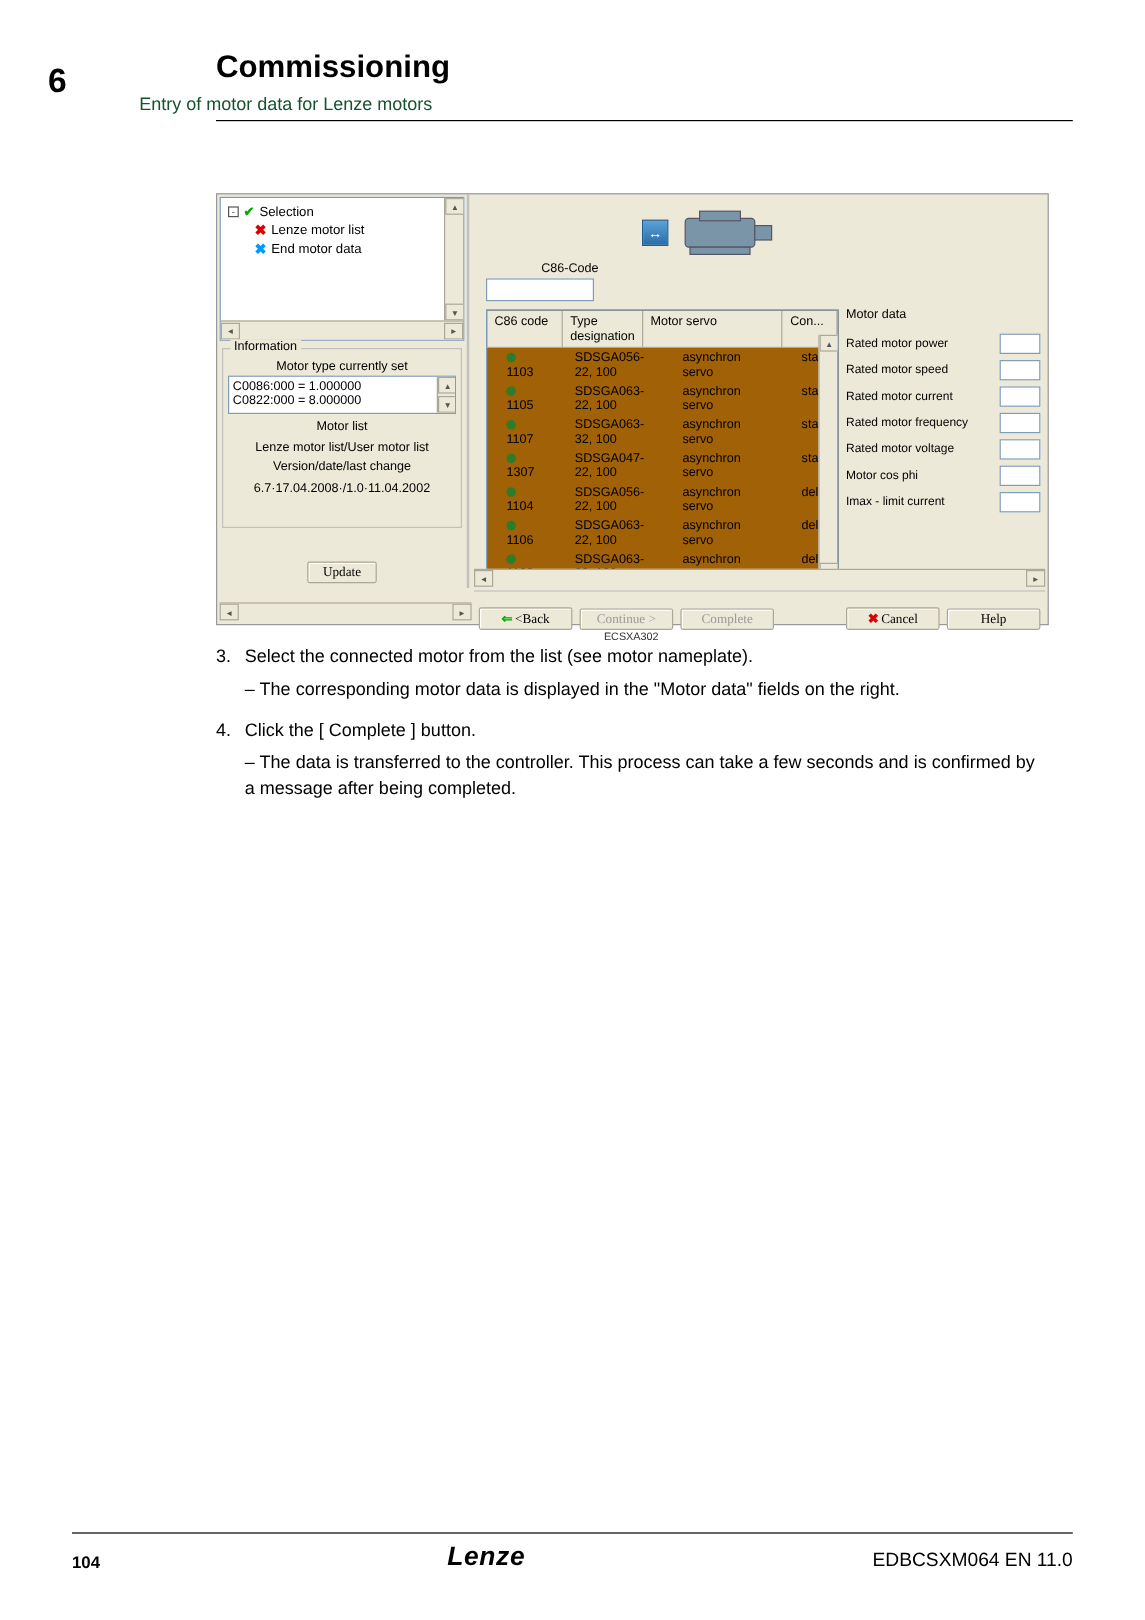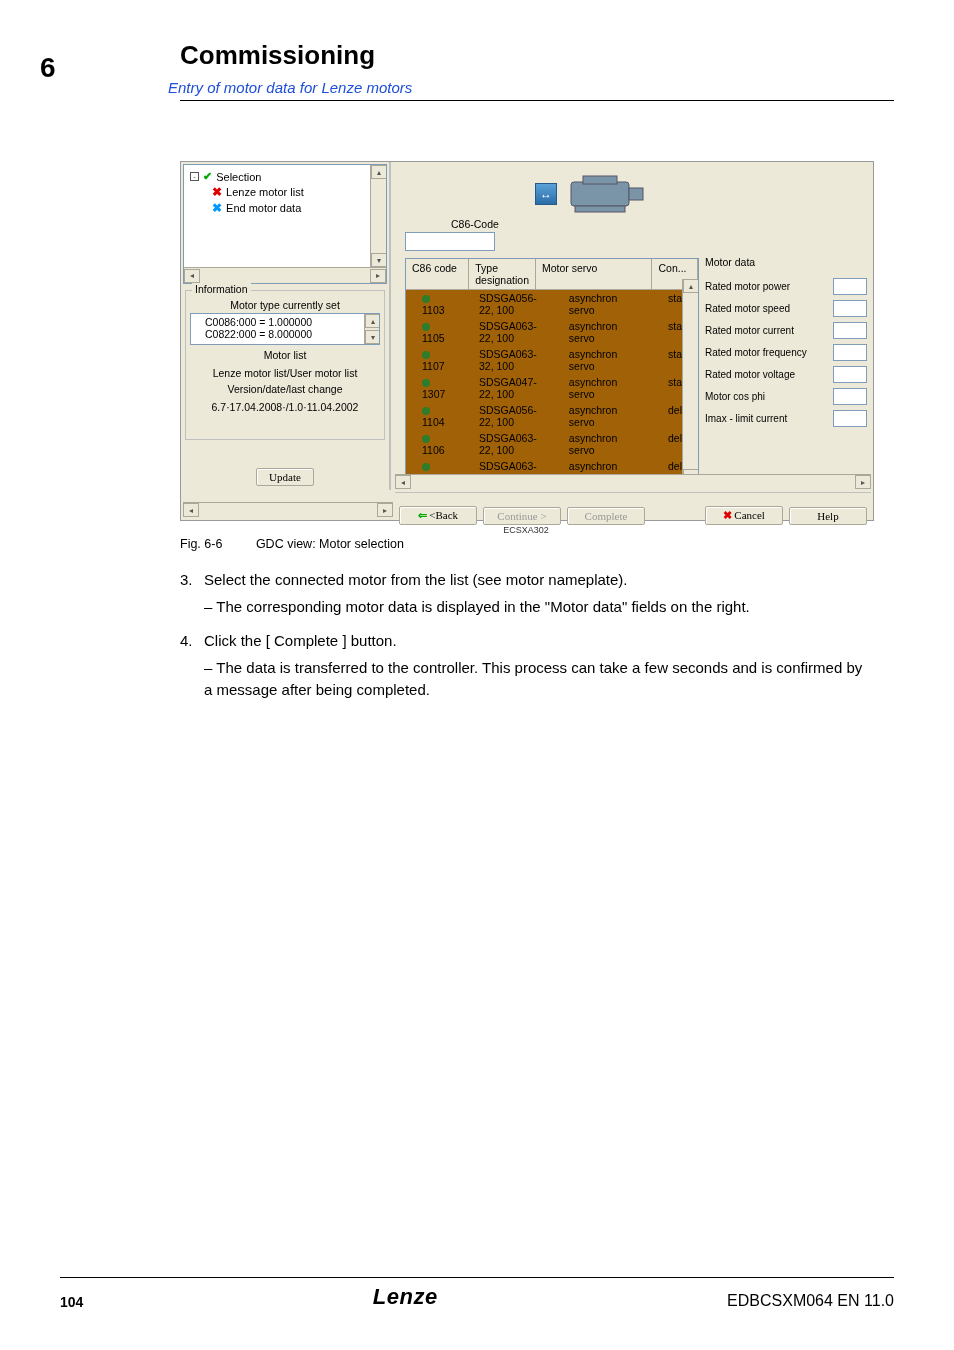--- a/index.html
+++ b/index.html
@@ -23,25 +23,24 @@
   }
   .header {
     margin-left: 120px;
     margin-bottom: 8px;
   }
   .header h1 {
     font-size: 26px;
     font-weight: bold;
   }
   .subtitle {
-    margin-left: 108px;
+    margin-left: 56px;
     font-size: 15px;
-    color: #1d4ed8;
+    color: #14532d;
     margin-bottom: 4px;
-    font-style: italic;
   }
   .rule {
     margin-left: 120px;
     border-top: 1px solid #000;
     margin-bottom: 60px;
   }
   .content {
     margin-left: 120px;
     margin-right: 20px;
   }
@@ -97,21 +96,21 @@
   .info-group {
     border: 1px solid #c0c0c0;
     margin: 4px;
     padding: 4px 4px 6px 4px;
     flex: 1;
     position: relative;
   }
   .group-title { position:absolute; top:-8px; left:6px; background:#ece9d8; padding:0 3px; font-size:10.5px;}
   .info-label { text-align:center; font-size:10.5px; margin:4px 0 2px;}
   .list-box {
-    background:#fff; border:1px solid #7f9db9; height:32px; width:100%; overflow:hidden; font-size:10.5px; padding:2px 14px;
+    background:#fff; border:1px solid #7f9db9; height:32px; width:100%; overflow:hidden; font-size:10.5px; padding:2px 3px;
     position:relative;
   }
   .list-box .vscroll2 { position:absolute; right:0; top:0; bottom:0; width:15px; background:#ece9d8; border-left:1px solid #aca899; display:flex; flex-direction:column; justify-content:space-between;}
   .info-text { text-align:center; font-size:10.5px; margin-top:6px;}
 
   .update-row { display:flex; justify-content:center; padding:4px; }
   .btn { background:#ece9d8; border:1px solid #aca899; padding:2px 12px; font-family:Tahoma; font-size:11px; border-radius:2px; box-shadow: 1px 1px 0 #fff inset; margin-top: 20px;}
 
   .right-col { flex:1; position:relative; padding:4px; }
   .motor-img {
@@ -373,24 +372,20 @@
       </div>
 
       <div class="bottom-left-scroll">
         <div class="scroll-btn">◂</div>
         <div class="scroll-btn">▸</div>
       </div>
     </div>
 
     <div class="img-id">ECSXA302</div>
 
-    <div class="caption">
-      <span class="fignum">Fig. 6-6</span>
-      <span>GDC view: Motor selection</span>
-    </div>
 
     <ol class="steps">
       <li>
         <div class="num">3.</div>
         <div class="sbody">
           <div>Select the connected motor from the list (see motor nameplate).</div>
           <div class="sub"><span class="dash">–</span><span>The corresponding motor data is displayed in the "Motor data" fields on the right.</span></div>
         </div>
       </li>
       <li>

